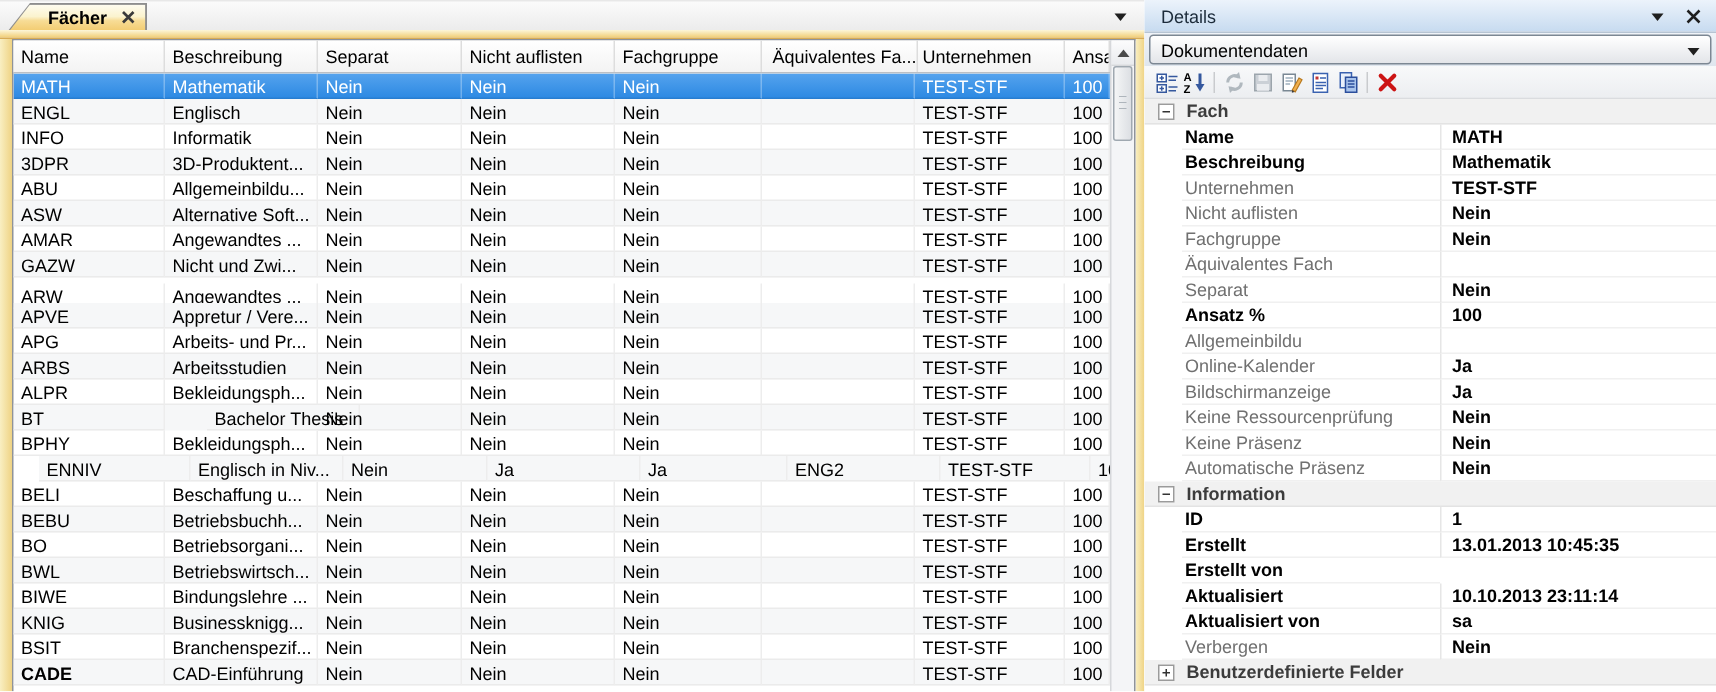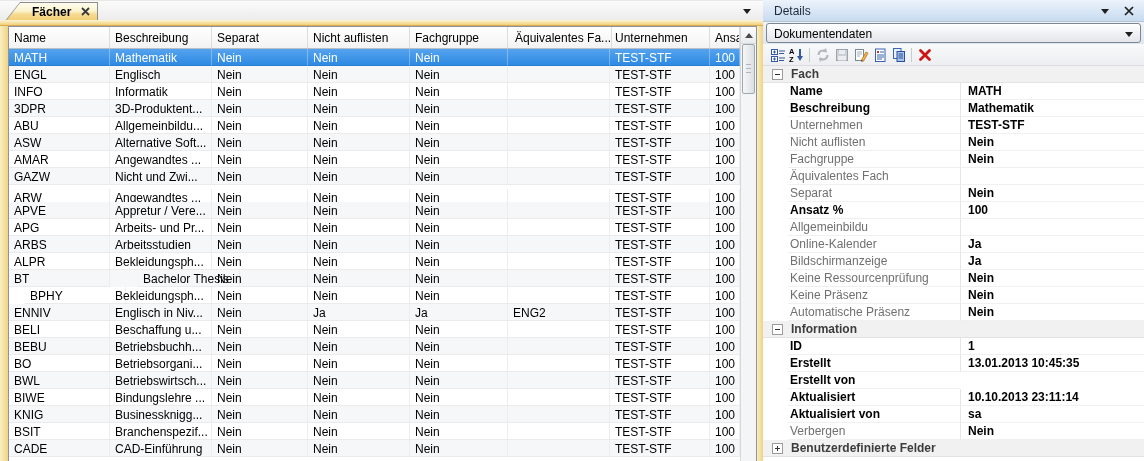--- a/index.html
+++ b/index.html
@@ -255,30 +255,30 @@
             <div class="g-cell" style="left: 0px; width: 101px;">BT</div>
             <div class="g-cell" style="left: 101px; width: 102px; margin-left: 28px;">Bachelor Thesis</div>
             <div class="g-cell" style="left: 203px; width: 96px;">Nein</div>
             <div class="g-cell" style="left: 299px; width: 102px;">Nein</div>
             <div class="g-cell" style="left: 401px; width: 98px;">Nein</div>
             <div class="g-cell" style="left: 499px; width: 102px;"></div>
             <div class="g-cell" style="left: 601px; width: 100px;">TEST-STF</div>
             <div class="g-cell" style="left: 701px; width: 30px;">100</div>
           </div>
           <div class="g-row" style="top: 238px;">
-            <div class="g-cell" style="left: 16px; width: 101px;">BPHY</div>
+            <div class="g-cell" style="left: 0px; width: 101px;">BPHY</div>
             <div class="g-cell" style="left: 101px; width: 102px;">Bekleidungsph...</div>
             <div class="g-cell" style="left: 203px; width: 96px;">Nein</div>
             <div class="g-cell" style="left: 299px; width: 102px;">Nein</div>
             <div class="g-cell" style="left: 401px; width: 98px;">Nein</div>
             <div class="g-cell" style="left: 499px; width: 102px;"></div>
             <div class="g-cell" style="left: 601px; width: 100px;">TEST-STF</div>
             <div class="g-cell" style="left: 701px; width: 30px;">100</div>
           </div>
-          <div class="g-row odd" style="top: 255px;">
+          <div class="g-row odd" style="top: 255px; margin-left: 17px;">
             <div class="g-cell" style="left: 0px; width: 101px;">ENNIV</div>
             <div class="g-cell" style="left: 101px; width: 102px;">Englisch in Niv...</div>
             <div class="g-cell" style="left: 203px; width: 96px;">Nein</div>
             <div class="g-cell" style="left: 299px; width: 102px;">Ja</div>
             <div class="g-cell" style="left: 401px; width: 98px;">Ja</div>
             <div class="g-cell" style="left: 499px; width: 102px;">ENG2</div>
             <div class="g-cell" style="left: 601px; width: 100px;">TEST-STF</div>
             <div class="g-cell" style="left: 701px; width: 30px;">100</div>
           </div>
           <div class="g-row" style="top: 272px;">
@@ -345,21 +345,21 @@
             <div class="g-cell" style="left: 0px; width: 101px;">BSIT</div>
             <div class="g-cell" style="left: 101px; width: 102px;">Branchenspezif...</div>
             <div class="g-cell" style="left: 203px; width: 96px;">Nein</div>
             <div class="g-cell" style="left: 299px; width: 102px;">Nein</div>
             <div class="g-cell" style="left: 401px; width: 98px;">Nein</div>
             <div class="g-cell" style="left: 499px; width: 102px;"></div>
             <div class="g-cell" style="left: 601px; width: 100px;">TEST-STF</div>
             <div class="g-cell" style="left: 701px; width: 30px;">100</div>
           </div>
           <div class="g-row odd" style="top: 391px;">
-            <div class="g-cell" style="left: 0px; width: 101px;">CADE</div>
+            <div class="g-cell" style="left: 0px; width: 101px; font-weight: bold;">CADE</div>
             <div class="g-cell" style="left: 101px; width: 102px;">CAD-Einführung</div>
             <div class="g-cell" style="left: 203px; width: 96px;">Nein</div>
             <div class="g-cell" style="left: 299px; width: 102px;">Nein</div>
             <div class="g-cell" style="left: 401px; width: 98px;">Nein</div>
             <div class="g-cell" style="left: 499px; width: 102px;"></div>
             <div class="g-cell" style="left: 601px; width: 100px;">TEST-STF</div>
             <div class="g-cell" style="left: 701px; width: 30px;">100</div>
           </div>
         </div>
       <div class="vscroll">

